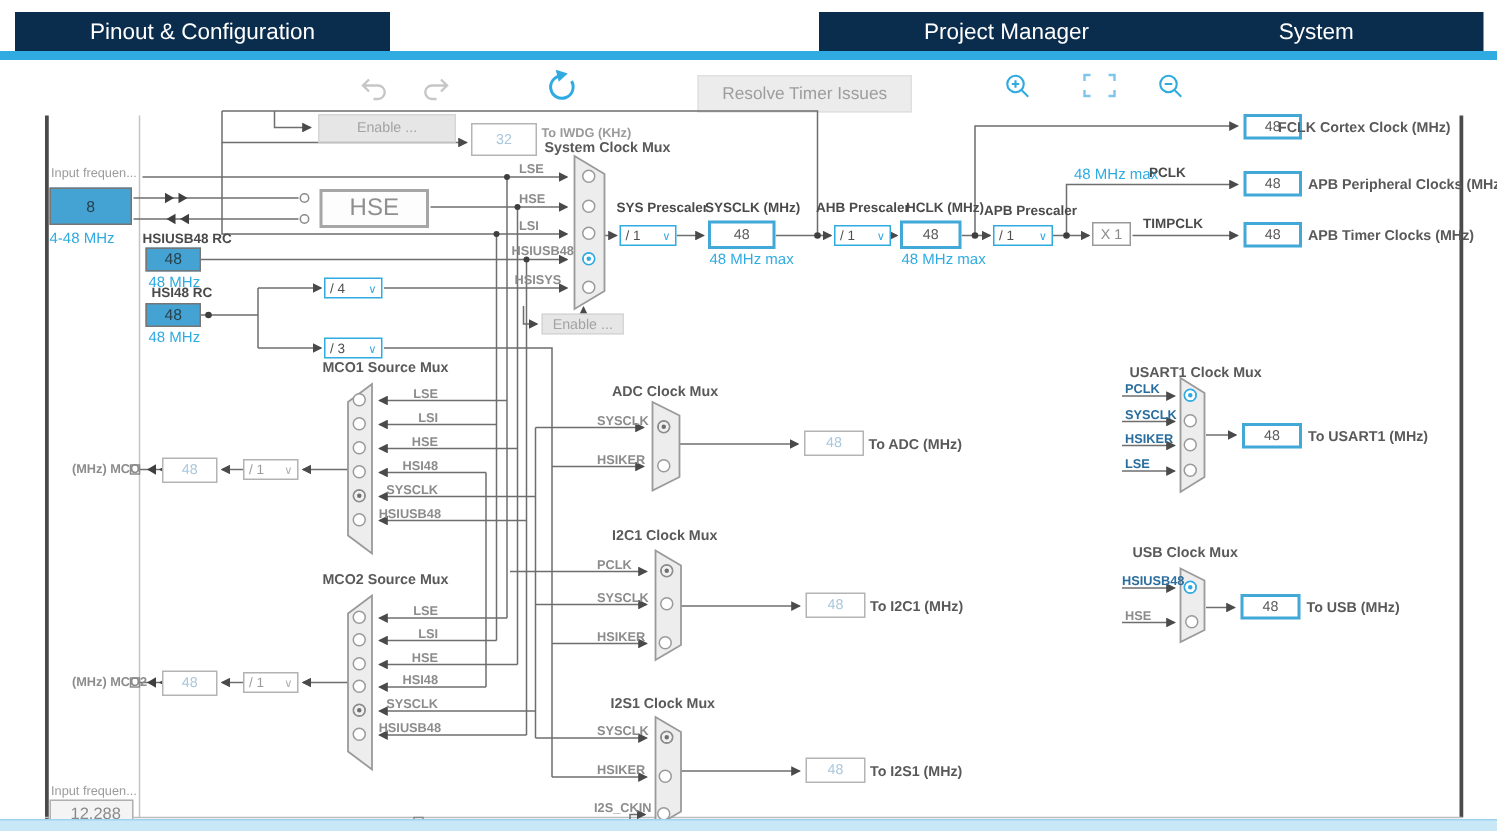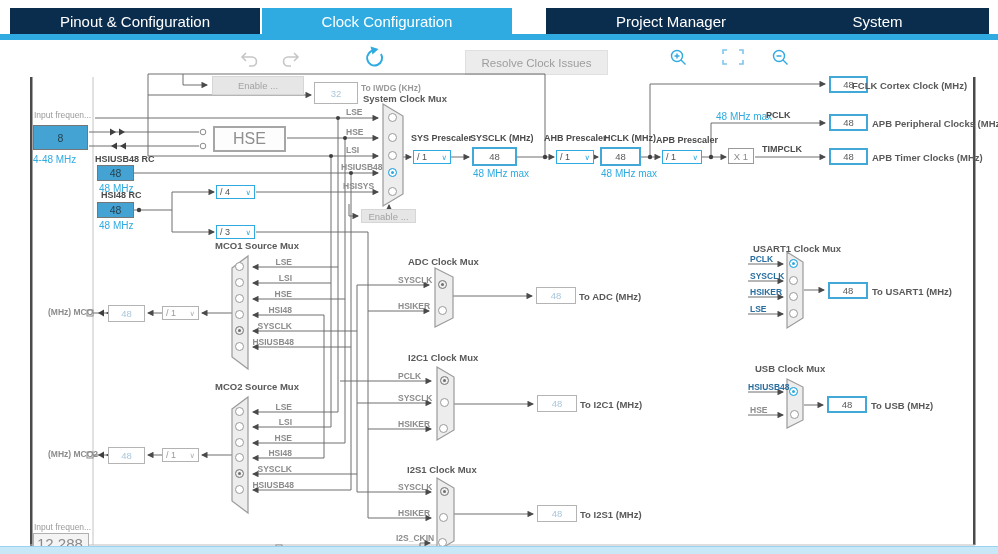--- a/index.html
+++ b/index.html
@@ -28,46 +28,43 @@
   .srcbox{position:absolute;background:#45a3d4;border:1px solid #767676;color:#27424e;font-size:10.5px;
        display:flex;align-items:center;justify-content:center;box-sizing:border-box;}
   .hsebox{position:absolute;background:#fdfdfd;border:2px solid #a6a6a6;color:#8f8f8f;font-size:16px;
        display:flex;align-items:center;justify-content:center;box-sizing:border-box;}
   .gbtn{position:absolute;background:#e6e6e6;border:1px solid #d6d6d6;color:#a3a3a3;font-size:9.5px;
        display:flex;align-items:center;justify-content:center;box-sizing:border-box;white-space:nowrap;}
   .radio{position:absolute;width:9px;height:9px;border:1px solid #9a9a9a;border-radius:50%;
        background:#fff;box-sizing:border-box;}
   .radio.selb{border-color:#2fabe1;background:#2fabe1;box-shadow:inset 0 0 0 2px #fff;}
   .radio.selg{border-color:#8e8e8e;background:#6f6f6f;box-shadow:inset 0 0 0 2px #f0f0f0;}
-  .grayinput{position:absolute;background:#f4f4f4;border:1px solid #b0b0b0;color:#8a8a8a;font-size:15px;
-       display:flex;align-items:center;padding-left:3px;box-sizing:border-box;}
+  .grayinput{position:absolute;background:#f4f4f4;border:1px solid #b0b0b0;color:#8a8a8a;font-size:11px;
+       display:flex;align-items:center;padding-left:13px;box-sizing:border-box;}
   .scrollbar{position:absolute;left:0;top:546px;width:998px;height:8px;background:#c9e8f7;
        border-top:1px solid #9bd2ef;box-sizing:border-box;}
 </style>
 </head>
 <body>
 
 <div id="app">
 
   <div class="tab" style="left:10px;width:250px;">
       <span>Pinout &amp; Configuration</span>
     </div>
-  <div class="tab active" style="left:262px;width:250px;">
-      <span>Clock Configuration</span>
-    </div>
   <div class="tab" style="left:514px;width:250px;margin-left:32px;">
       <span>Project Manager</span>
     </div>
   <div class="tab" style="left:766px;width:223px;">
       <span>System</span>
     </div>
   <div class="tabstrip"></div>
 
   <div class="toolbtn" style="left:465px;top:50px;width:141px;height:23px;">
-    <span>Resolve Clock Issues</span>
+    <span>Resolve Timer Issues</span>
   </div>
 
   <svg class="abs" style="left:0;top:0;" width="998" height="554">
     <defs>
       <marker id="arr" viewBox="0 0 10 10" refX="8.5" refY="5" markerWidth="6.5" markerHeight="6.5" orient="auto-start-reverse">
         <path d="M0,0 L10,5 L0,10 z" fill="#4a4a4a"></path>
       </marker>
     </defs>
 
     <g stroke="#c6c6c6" stroke-width="1.6" fill="none">

